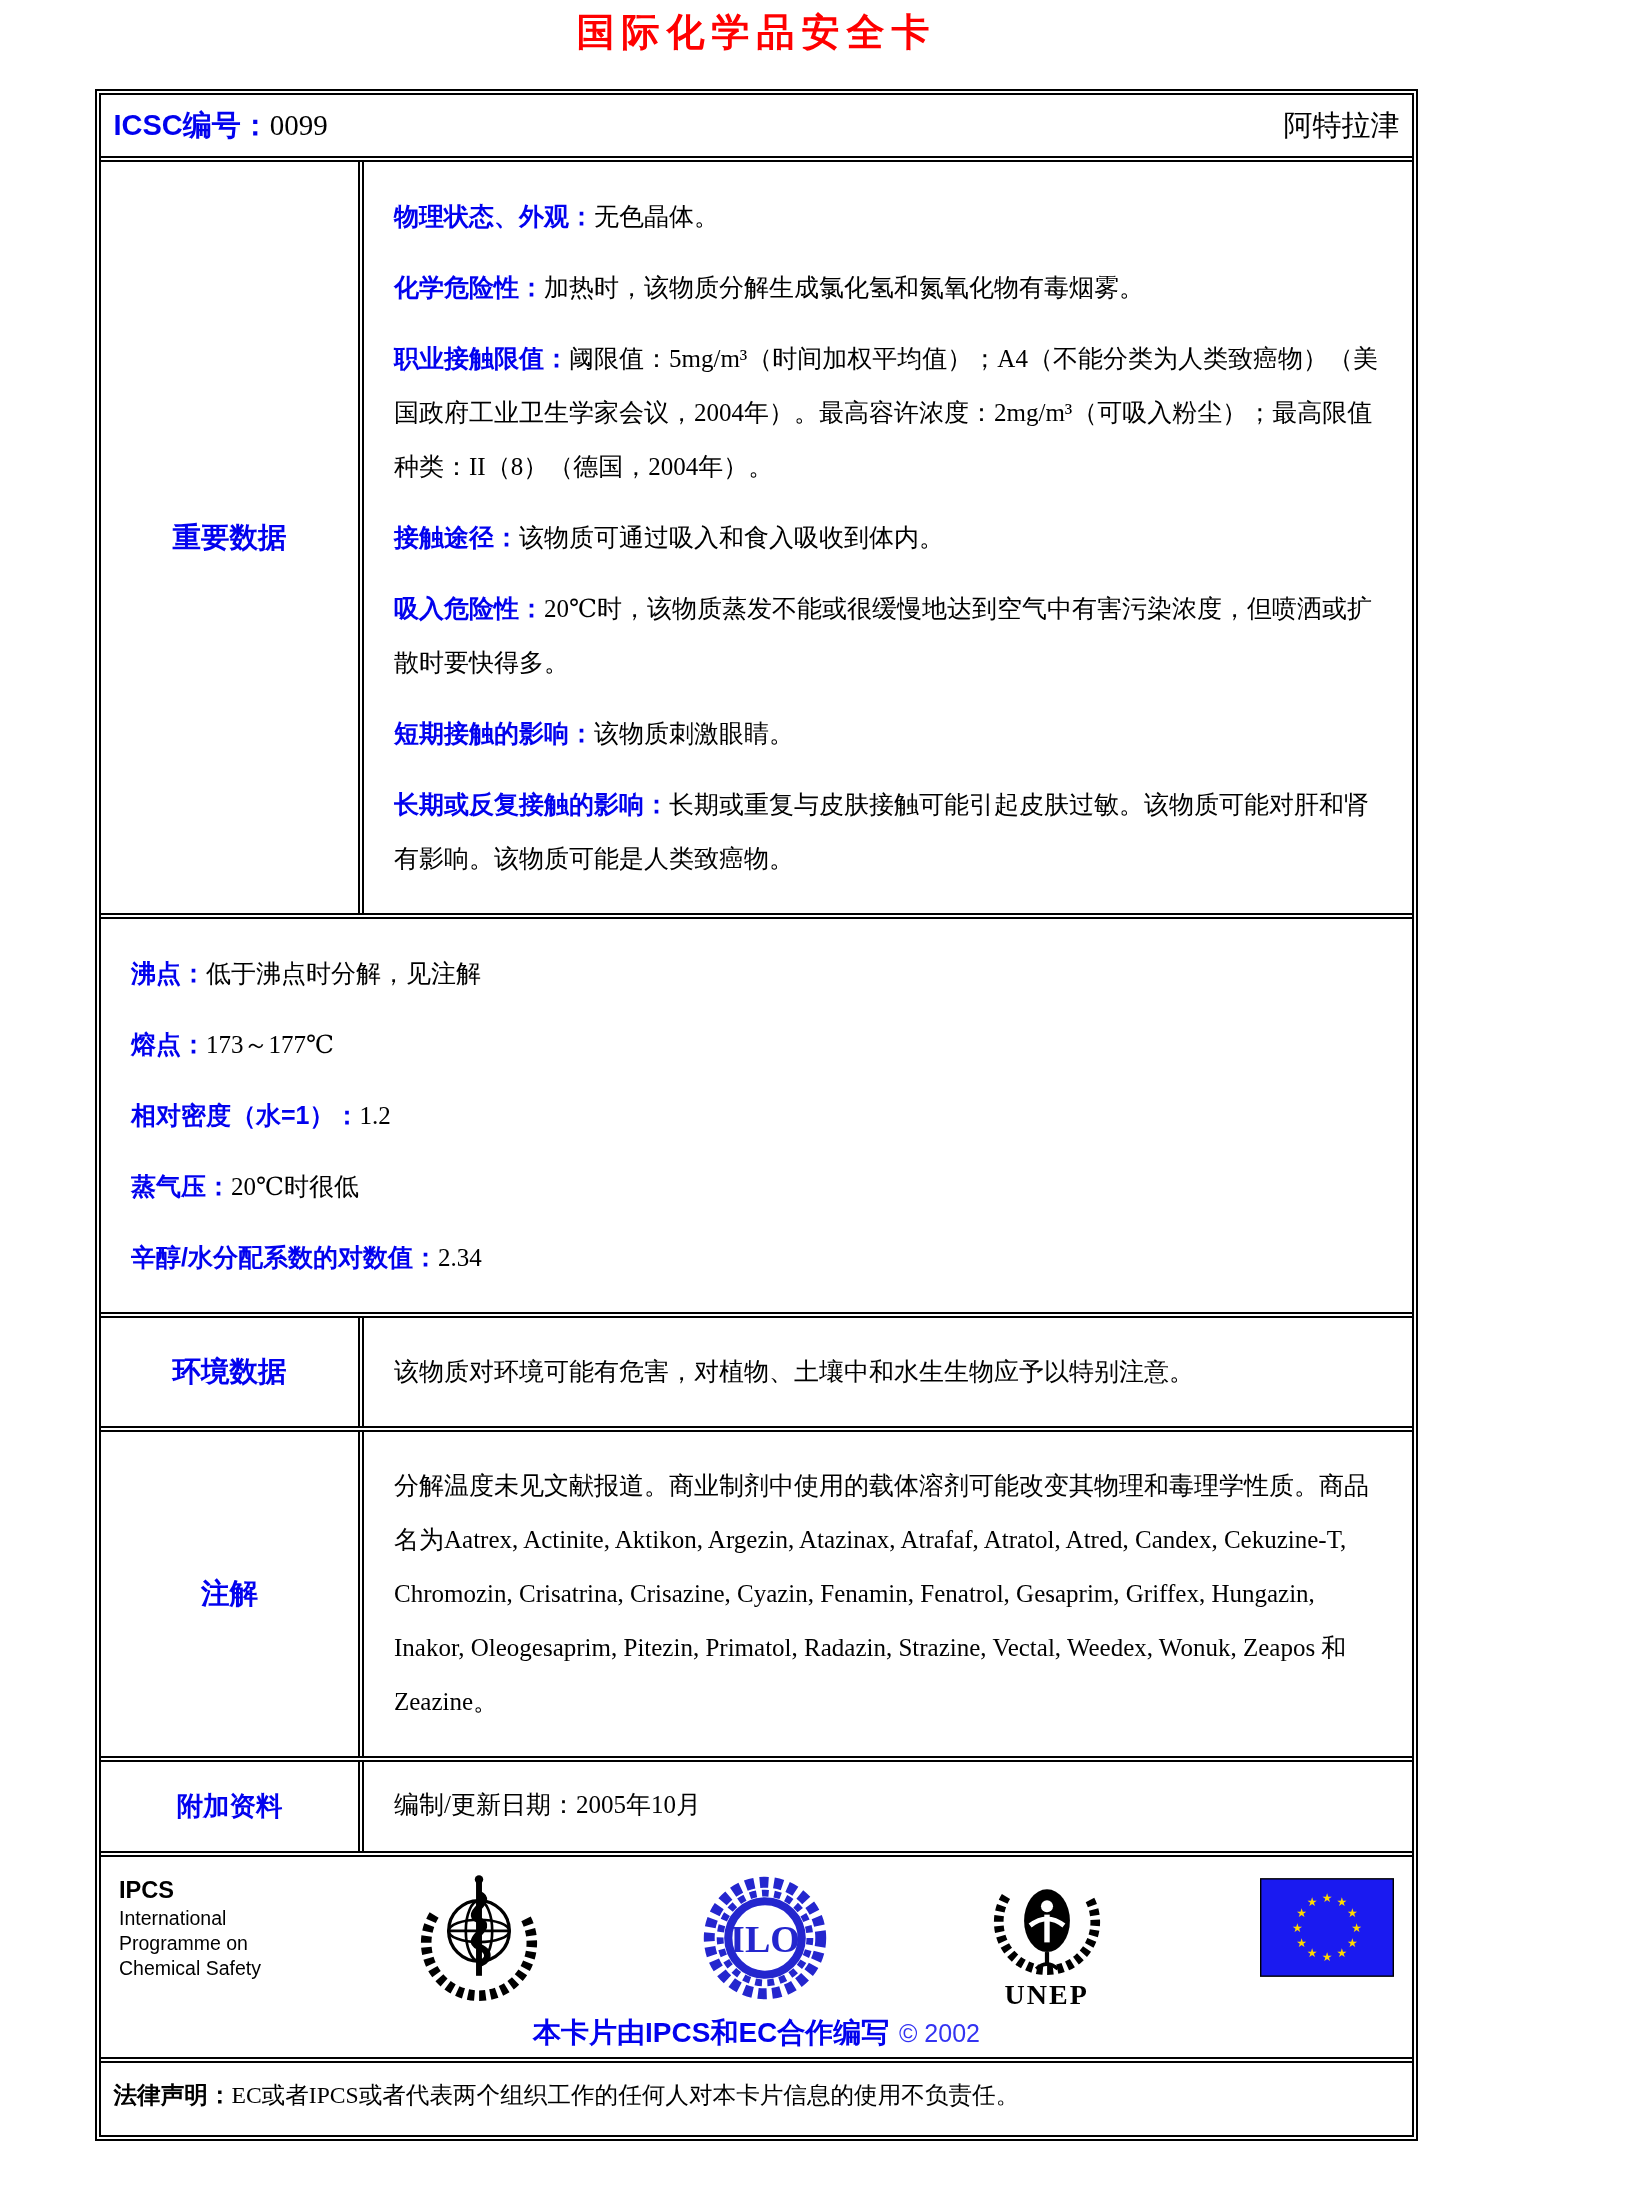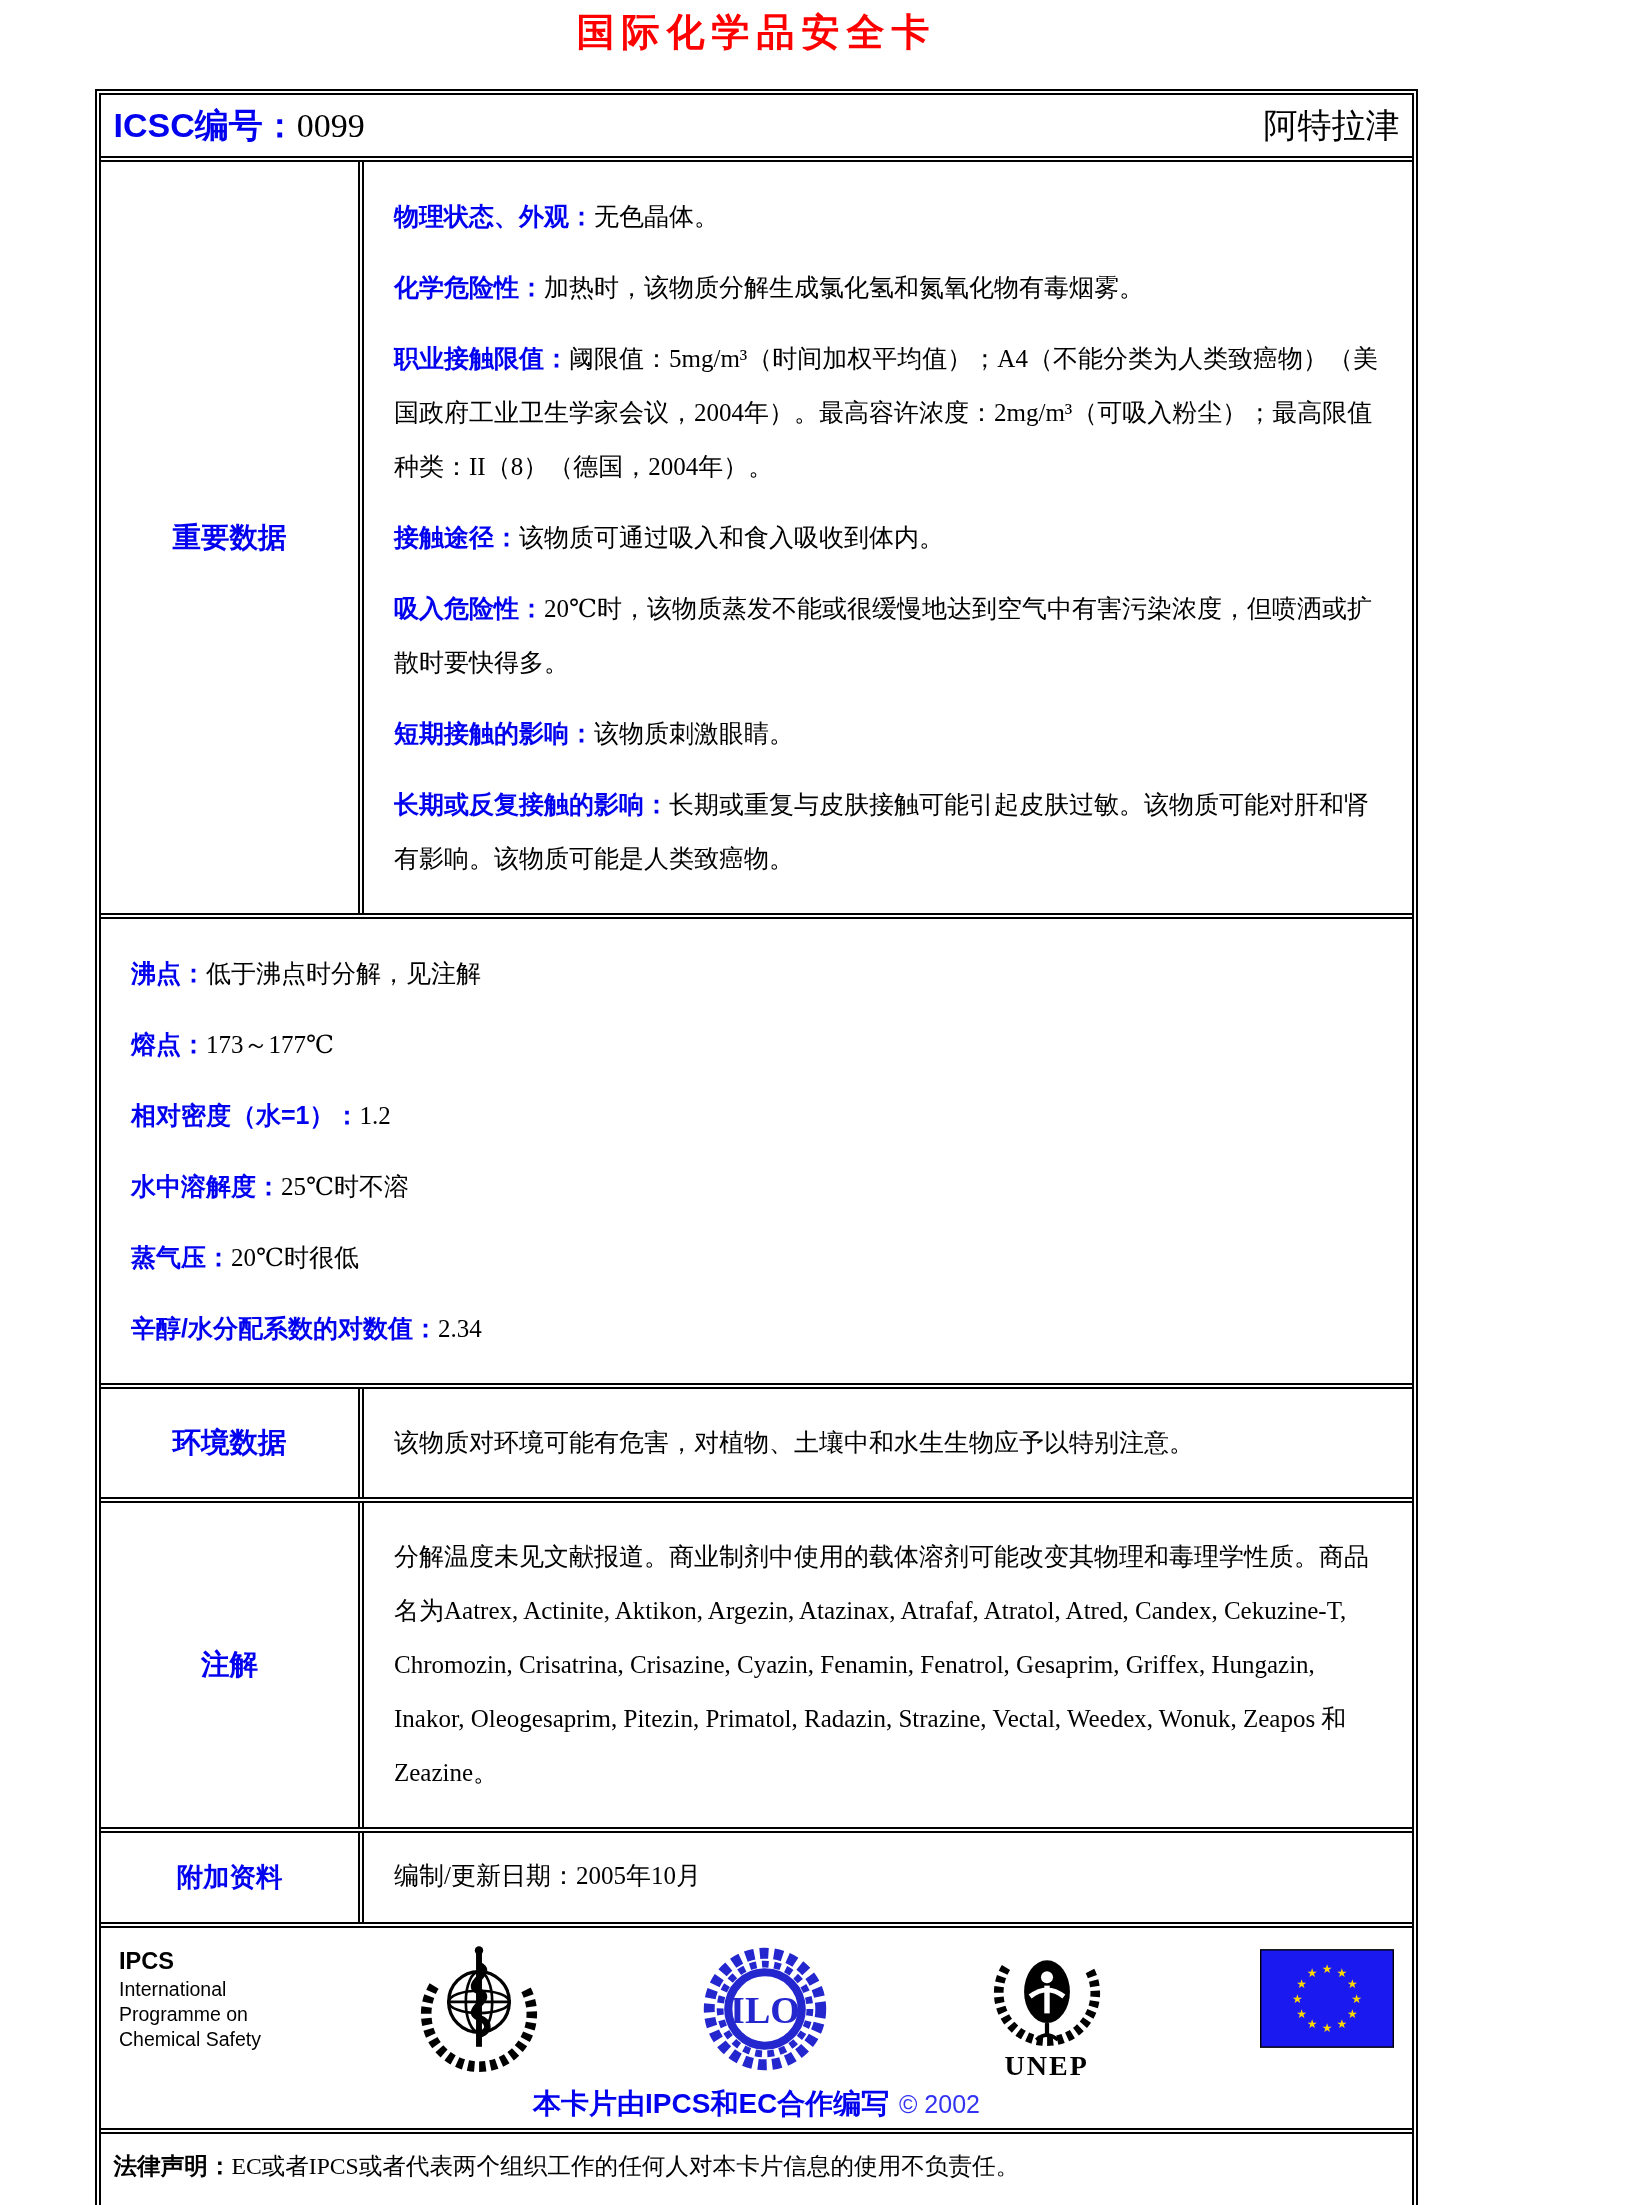--- a/index.html
+++ b/index.html
@@ -29,21 +29,21 @@
     border: 6.3px double #000;
     background: #fff;
   }
   .row { display: flex; border-bottom: 6.3px double #000; }
   .row:last-child { border-bottom: none; }
   .header-row {
     min-height: 67px;
     align-items: center;
     justify-content: space-between;
     padding: 0 12.5px;
-    font-size: 34px;
+    font-size: 29px;
   }
   .blue-label {
     color: #0202ee;
     font-family: "Liberation Sans", "DejaVu Sans", sans-serif;
     font-weight: bold;
   }
   .label-cell {
     flex: 0 0 263px;
     border-right: 6.3px double #000;
     display: flex;
@@ -155,21 +155,20 @@
         <p><span class="inline-label">短期接触的影响：</span><span>该物质刺激眼睛。</span></p>
         <p><span class="inline-label">长期或反复接触的影响：</span><span>长期或重复与皮肤接触可能引起皮肤过敏。该物质可能对肝和肾有影响。该物质可能是人类致癌物。</span></p>
       </div>
     </div>
 
     <div class="row">
       <div class="content-cell min-physical">
         <p><span class="inline-label">沸点：</span><span>低于沸点时分解，见注解</span></p>
         <p><span class="inline-label">熔点：</span><span>173～177℃</span></p>
         <p><span class="inline-label">相对密度（水=1）：</span><span>1.2</span></p>
-        <p><span class="inline-label">水中溶解度：</span><span>25℃时不溶</span></p>
         <p><span class="inline-label">蒸气压：</span><span>20℃时很低</span></p>
         <p><span class="inline-label">辛醇/水分配系数的对数值：</span><span>2.34</span></p>
       </div>
     </div>
 
     <div class="row">
       <div class="label-cell">环境数据</div>
       <div class="content-cell min-environment">
         <p>该物质对环境可能有危害，对植物、土壤中和水生生物应予以特别注意。</p>
       </div>

